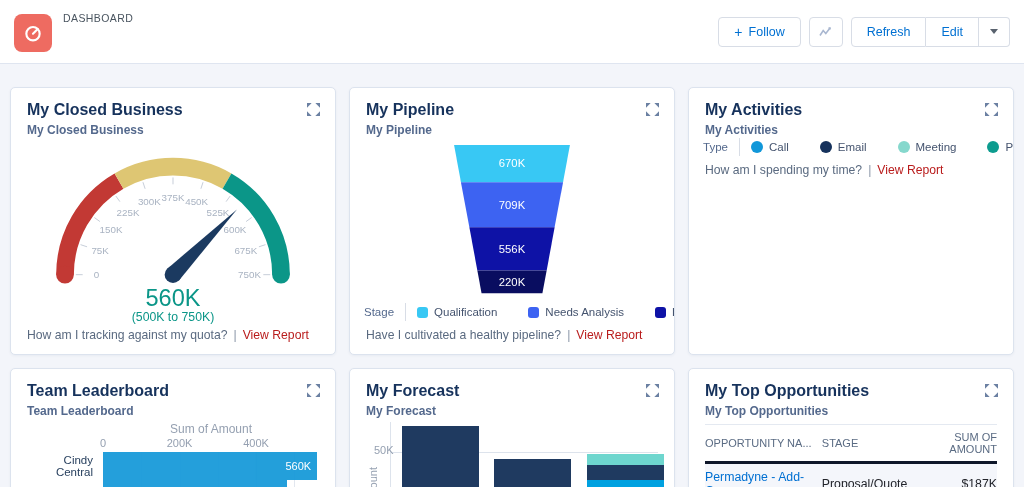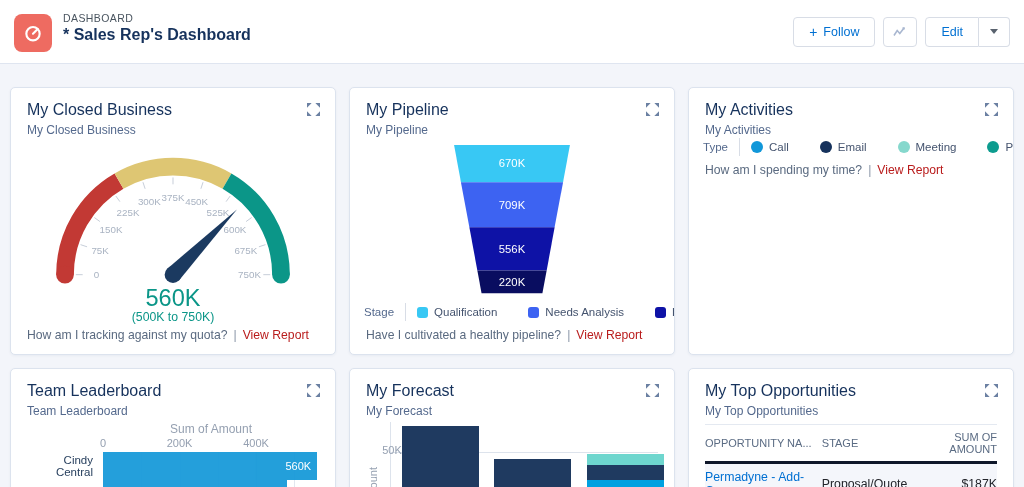--- a/index.html
+++ b/index.html
@@ -24,21 +24,21 @@
   .btngroup .btn{border-radius:0;border-left-width:0;}
   .btngroup .btn:first-child{border-radius:4px 0 0 4px;border-left-width:1px;}
   .btngroup .btn:last-child{border-radius:0 4px 4px 0;padding:0 11px;}
   .caret{display:inline-block;width:0;height:0;border-left:4px solid transparent;
          border-right:4px solid transparent;border-top:5px solid #59626E;}
   
   main{padding:23px 10px 0;display:grid;grid-template-columns:repeat(3,1fr);
        grid-template-rows:268px 250px;gap:13px;}
   .card{background:#fff;border:1px solid #DCE3EE;border-radius:5px;display:flex;
         flex-direction:column;overflow:hidden;box-shadow:0 1px 3px rgba(22,50,92,.05);}
-  .card-head{position:relative;padding:13px 16px 0;flex:none;}
+  .card-head{position:relative;padding:13px 16px 0;flex:none;font-weight:bold;}
   .card-title{font-size:16px;color:#16325C;}
   .card-subtitle{font-size:12px;color:#54698D;margin-top:4px;}
   .expand{position:absolute;top:13px;right:13px;background:none;border:none;padding:2px;cursor:pointer;}
   .chart{flex:1;min-height:0;display:flex;align-items:center;justify-content:center;}
   .chart svg{width:100%;height:100%;display:block;}
   .card-foot{padding:4px 16px 12px;font-size:12.2px;color:#5A6A80;flex:none;white-space:nowrap;}
   .pipe{margin:0 6px;color:#8B97A8;}
   .link{color:#b91c1c;text-decoration:none;cursor:pointer;}
   
   .legend{display:flex;align-items:center;white-space:nowrap;overflow:hidden;padding:0 14px;
@@ -63,21 +63,21 @@
   .lb-grid{position:absolute;top:0;bottom:-40px;width:1px;background:#E2E7EF;}
   .lb-row{position:relative;height:28px;display:flex;align-items:center;}
   .lb-name{position:absolute;left:-76px;width:66px;text-align:right;font-size:11.5px;color:#29415F;}
   .lb-bar{height:28px;position:relative;opacity:.95;display:flex;align-items:center;
           justify-content:flex-end;z-index:1;}
   .lb-val{color:#fff;font-size:11px;padding-right:6px;}
   
   .vb{position:relative;height:150px;margin:0 16px 0;flex:none;}
   .vb-spine{position:absolute;top:4px;bottom:0;width:1px;background:#DDE3EC;}
   .vb-grid{position:absolute;right:0;height:1px;background:#DDE3EC;}
-  .vb-tick{position:absolute;left:16px;width:20px;text-align:center;font-size:11px;color:#95A0B1;}
+  .vb-tick{position:absolute;left:8px;width:20px;text-align:left;font-size:11px;color:#95A0B1;}
   .vb-ylab{position:absolute;left:-12px;top:62px;transform:rotate(-90deg);font-size:11px;color:#95A0B1;}
   .vb-seg{position:absolute;}
   
   .tbl{margin:6px 16px 0;flex:none;}
   table.opp{width:100%;border-collapse:collapse;font-size:12.3px;}
   .opp th{font-size:11px;color:#5A6B83;font-weight:400;text-align:left;padding:6px 0;
           border-top:1px solid #E4E9F1;border-bottom:3px solid #0f172a;}
   .opp td{padding:6px 0;color:#22242A;}
   .opp .c0{width:40%;}
   .opp .c1{width:33%;}
@@ -93,35 +93,35 @@
   <header>
     <div class="hleft">
       <div class="logo">
         <svg width="24" height="24" viewBox="0 0 36 36">
           <circle cx="18" cy="19" r="10" fill="none" stroke="#fff" stroke-width="3.2"></circle>
           <line x1="18" y1="19" x2="25" y2="12" stroke="#fff" stroke-width="3.2" stroke-linecap="round"></line>
         </svg>
       </div>
       <div class="htext">
         <div class="badge">DASHBOARD</div>
-        <div class="ptitle">* Sales Rep's Dashboard</div>
       </div>
     </div>
     <div class="hright">
       <button class="btn">
         <span class="plus">+</span>
         <span>Follow</span>
       </button>
       <button class="btn iconbtn">
         <svg width="14" height="14" viewBox="0 0 14 14">
           <path d="M1 10.5 L4.2 5.5 L6.8 8.5 L11 3" stroke="#A9B7D0" fill="none" stroke-width="1.6"></path>
           <path d="M9.5 3 H11 V4.5" stroke="#A9B7D0" fill="none" stroke-width="1.6"></path>
         </svg>
       </button>
       <div class="btngroup">
+        <button class="btn">Refresh</button>
         <button class="btn">Edit</button>
         <button class="btn">
           <span class="caret"></span>
         </button>
       </div>
     </div>
   </header>
 
   <main>
 

